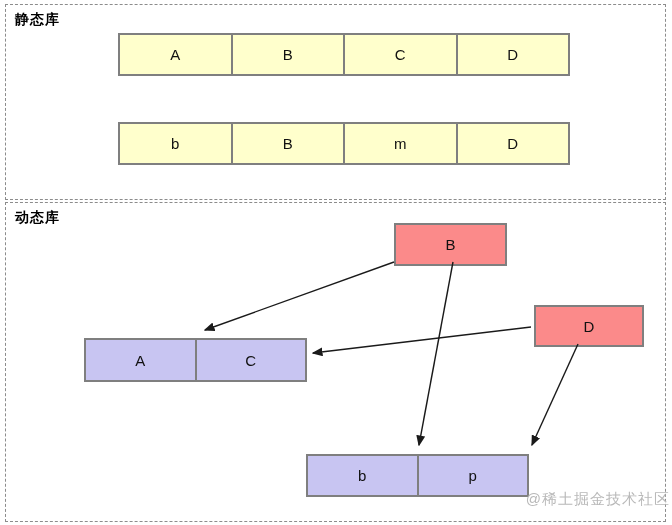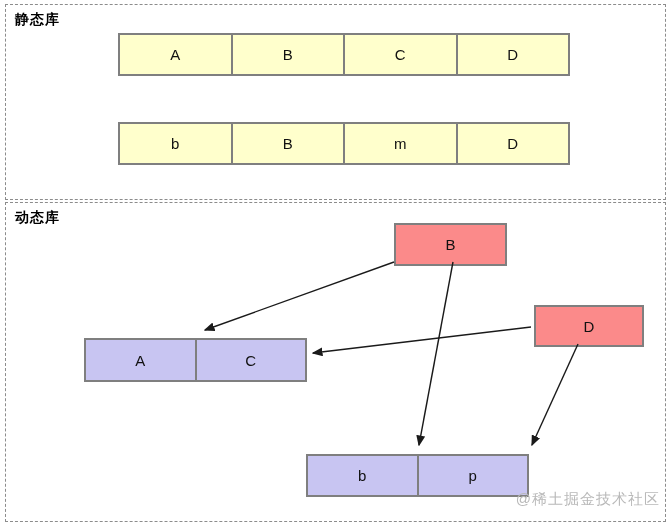--- a/index.html
+++ b/index.html
@@ -44,21 +44,21 @@
     position:absolute;display:flex;align-items:center;justify-content:center;
     background:var(--lib_box_fill);border:2px solid var(--box_border);
     font-size:15px;color:#111;
   }
   .lib-box-b{left:388px;top:20px;width:113px;height:43px;}
   .lib-box-d{left:528px;top:102px;width:110px;height:42px;}
   .arrow-layer{
     position:absolute;left:0;top:0;width:672px;height:525px;pointer-events:none;
   }
   .watermark{
-    position:absolute;right:12px;top:490px;font-size:15px;color:var(--watermark);
+    position:absolute;right:2px;top:490px;font-size:15px;color:var(--watermark);
     letter-spacing:1px;
   }
 </style>
 </head>
 <body>
 
 <div class="canvas">
 
   <div class="section section-static">
     <div class="section-label">静态库</div>

